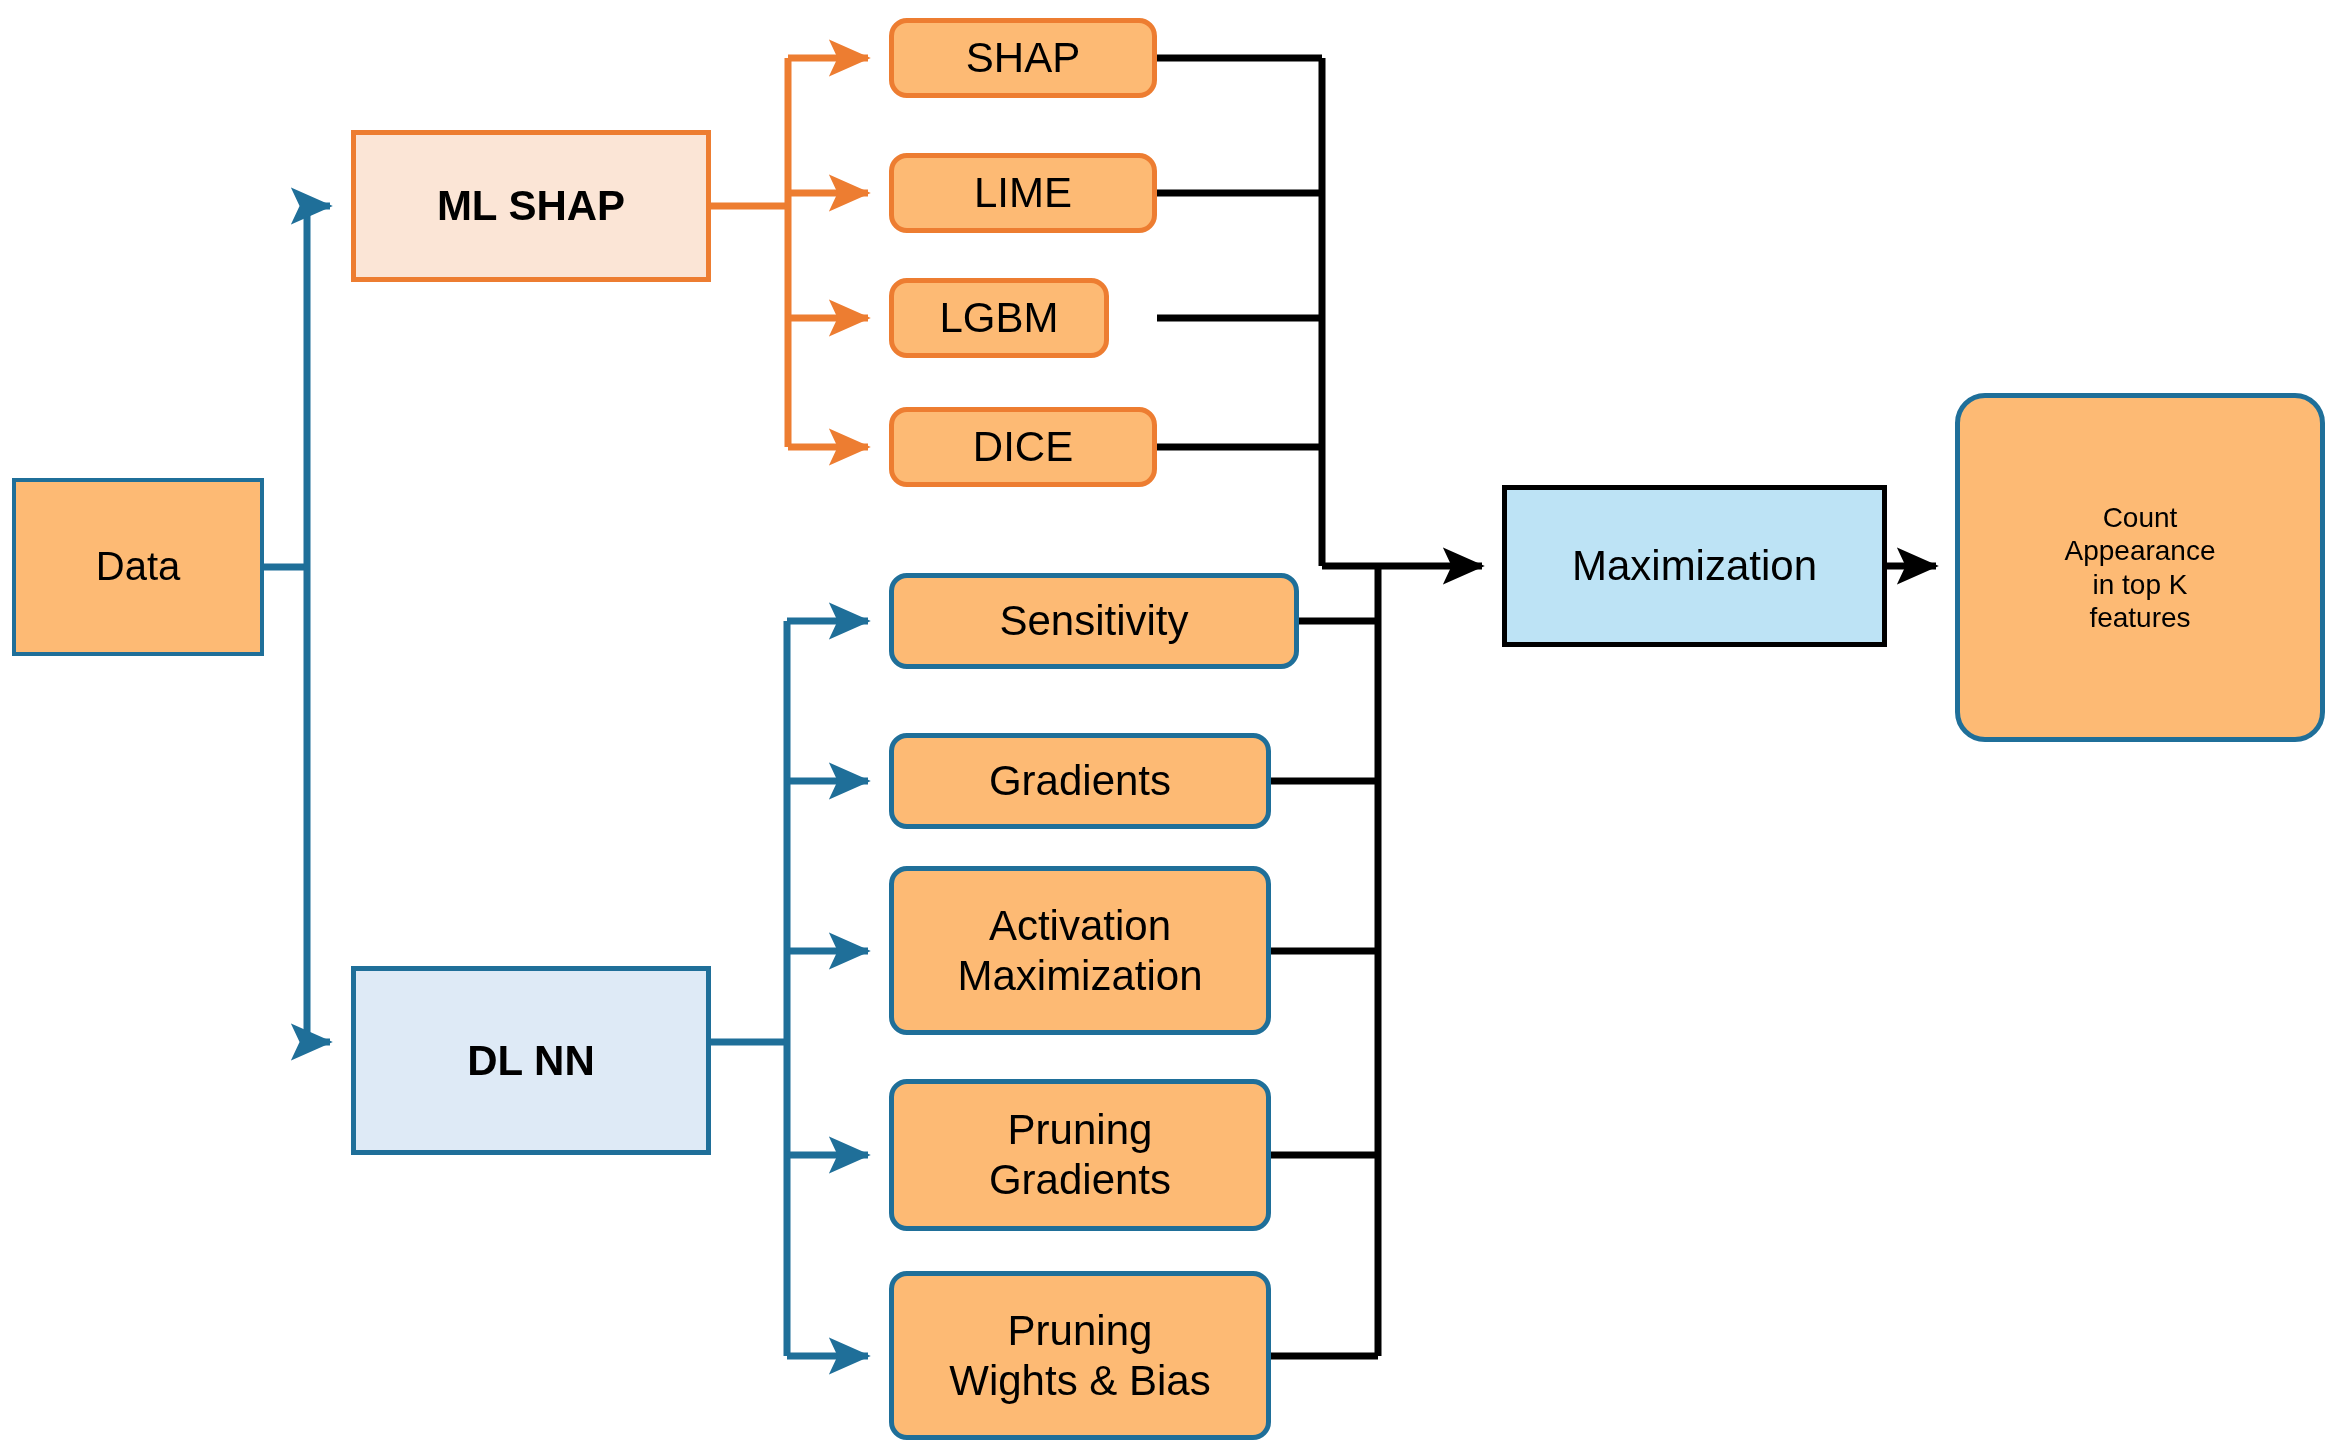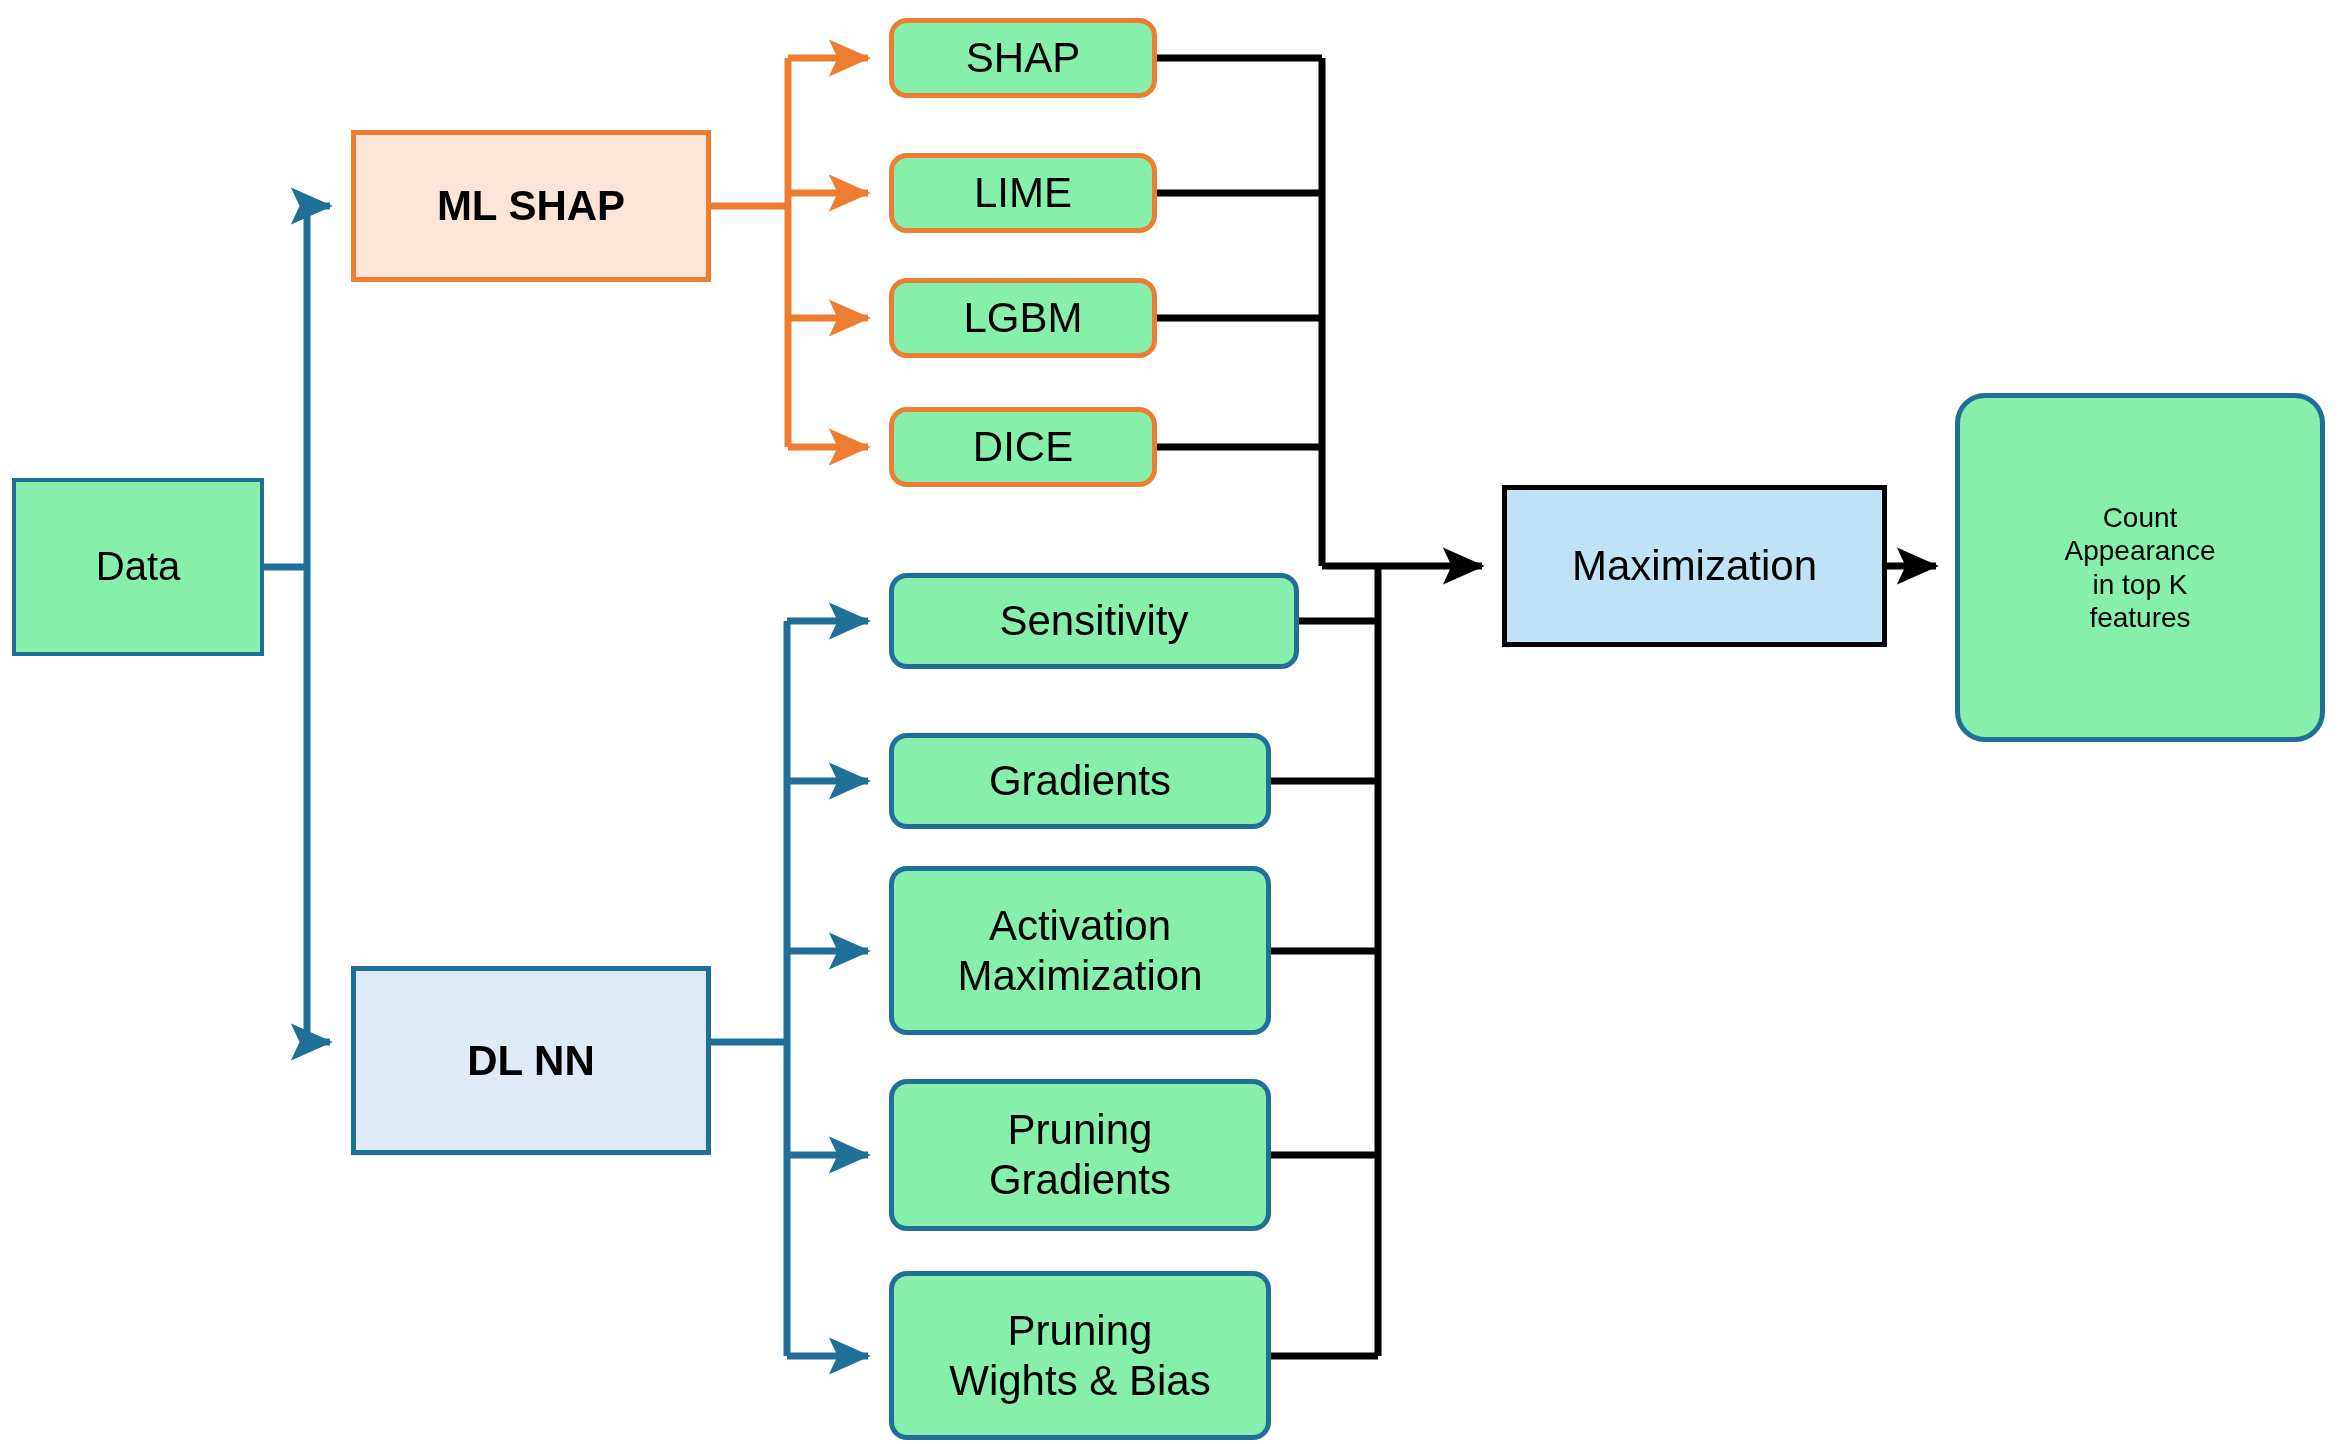--- a/index.html
+++ b/index.html
@@ -23,21 +23,21 @@
     height: 1444px;
   }
   .node {
     position: absolute;
     box-sizing: border-box;
     display: flex;
     align-items: center;
     justify-content: center;
     text-align: center;
     color: #000000;
-    background: #86efac;
+    background: #fdba74;
     line-height: 1.18;
     white-space: pre-line;
     z-index: 3;
   }
   
   .n-data {
     border: 4px solid #1F6F99;
     font-size: 40px;
   }
   .n-ml {
@@ -154,21 +154,21 @@
   <div class="node n-dl" style="left:351px; top:966px; width:360px; height:189px;">
     <span>DL NN</span>
   </div>
 
   <div class="node n-ml-leaf" style="left:889px; top:18px; width:268px; height:80px;">
     <span>SHAP</span>
   </div>
   <div class="node n-ml-leaf" style="left:889px; top:153px; width:268px; height:80px;">
     <span>LIME</span>
   </div>
-  <div class="node n-ml-leaf" style="left:889px; top:278px; width:268px; height:80px;">
+  <div class="node n-ml-leaf" style="left:889px; top:278px; width:220px; height:80px;">
     <span>LGBM</span>
   </div>
   <div class="node n-ml-leaf" style="left:889px; top:407px; width:268px; height:80px;">
     <span>DICE</span>
   </div>
 
   <div class="node n-dl-leaf" style="left:889px; top:573px; width:410px; height:96px;">
     <span>Sensitivity</span>
   </div>
   <div class="node n-dl-leaf" style="left:889px; top:733px; width:382px; height:96px;">

